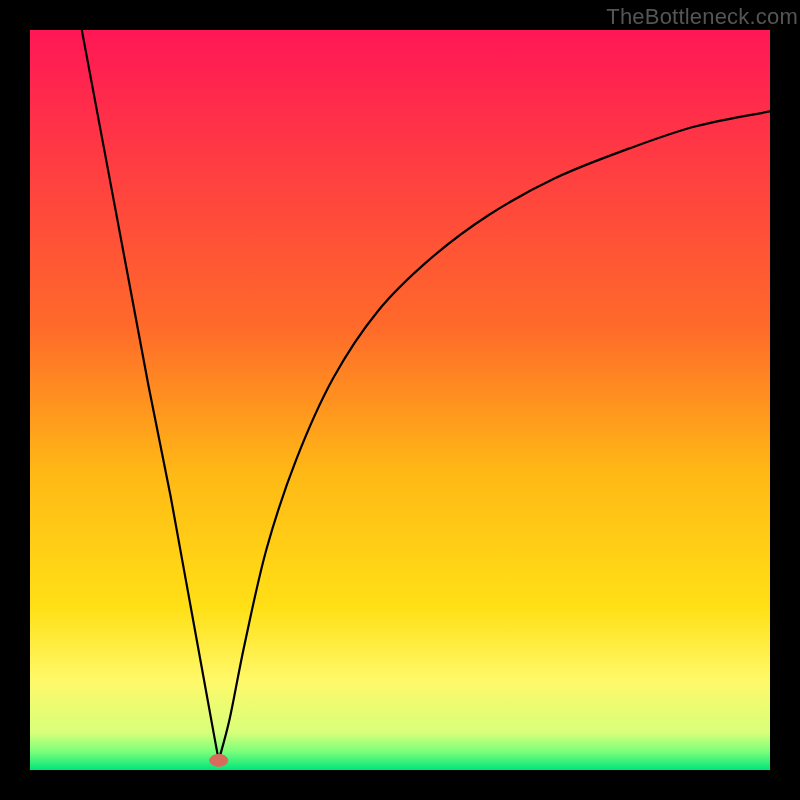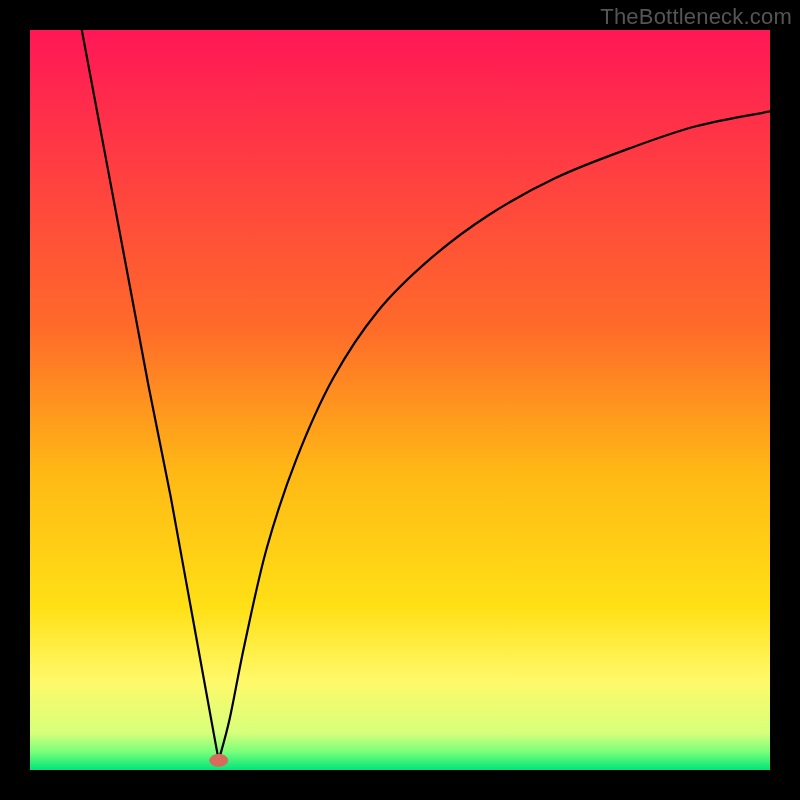--- a/index.html
+++ b/index.html
@@ -13,21 +13,21 @@
   }
   .frame {
     position: relative;
     width: 800px;
     height: 800px;
     background: #000;
   }
   .watermark {
     position: absolute;
     top: 4px;
-    right: 8px;
+    right: 2px;
     color: #555;
     font-size: 22px;
     font-weight: 500;
     letter-spacing: 0.2px;
     z-index: 10;
     user-select: none;
   }
   .plot-area {
     position: absolute;
     left: 30px;

